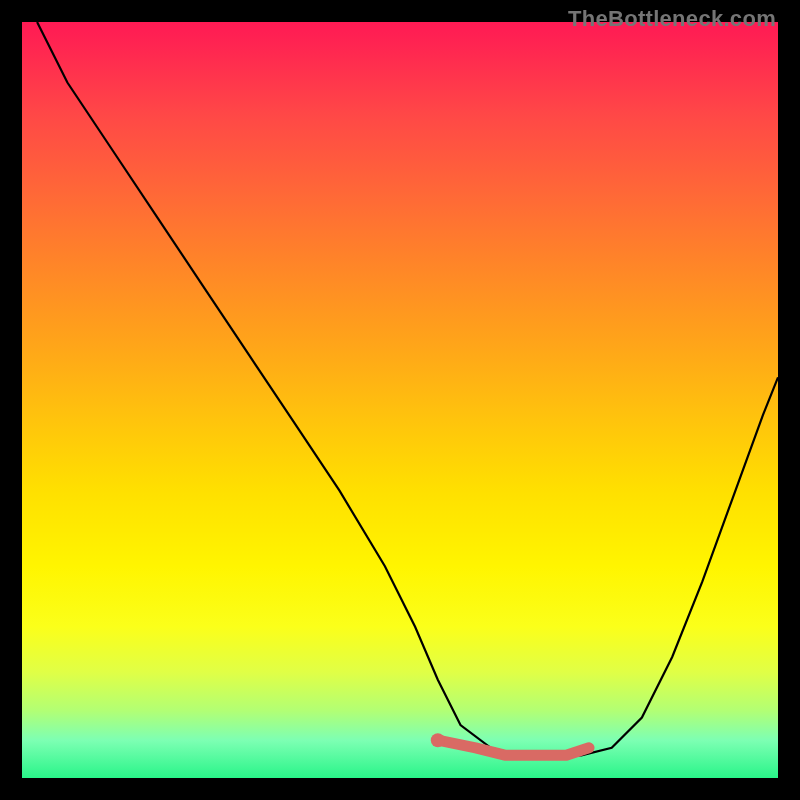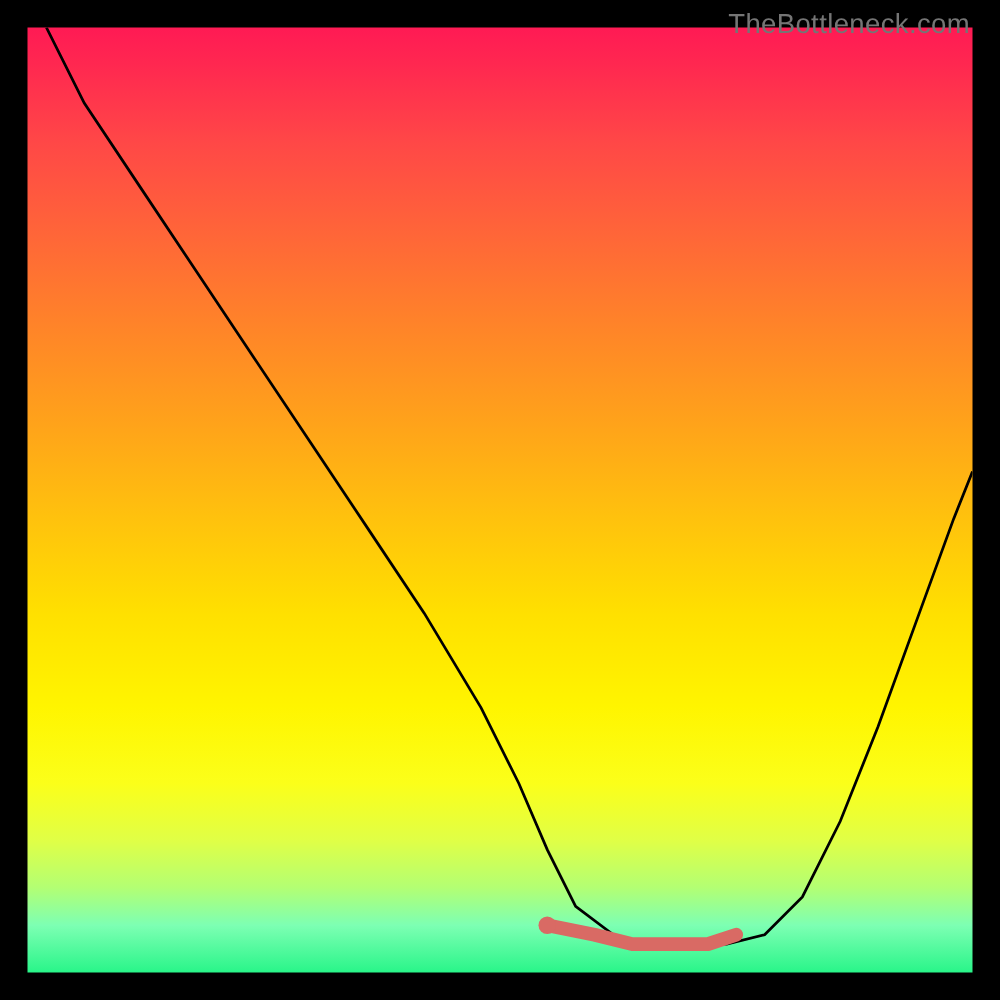--- a/index.html
+++ b/index.html
@@ -32,21 +32,21 @@
       #7dffb3 95%,
       #29f589 100%
     );
   }
   .watermark {
     position: absolute;
     top: 6px;
     right: 24px;
     color: #757575;
     font-size: 22px;
-    font-weight: 400;
+    font-weight: 700;
     letter-spacing: 0.3px;
     z-index: 10;
     margin-left: 25px;
   }
   svg.curves {
     position: absolute;
     left: 0;
     top: 0;
     width: 756px;
     height: 756px;

